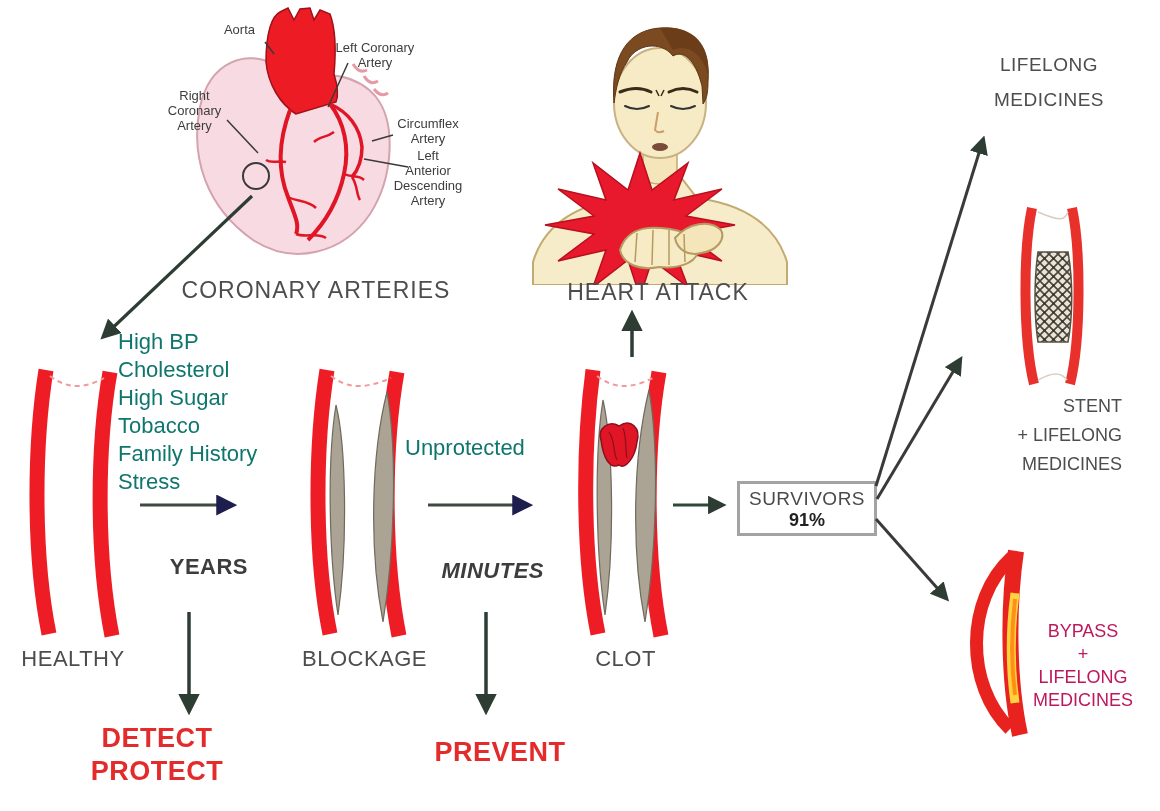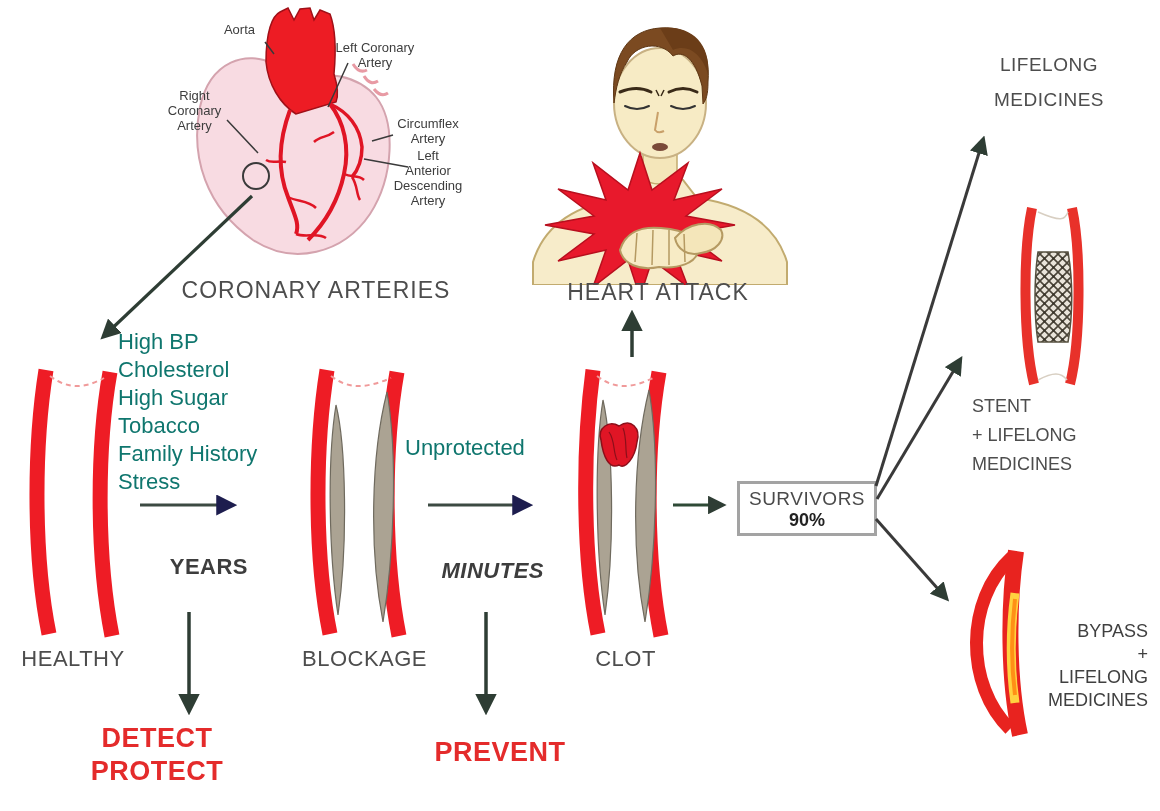--- a/index.html
+++ b/index.html
@@ -15,22 +15,22 @@
   .risk{font-size:22px;line-height:28px;color:#0f766e;text-align:left;}
   .phase{font-size:22px;font-weight:bold;color:#3d3d3d;text-align:right;letter-spacing:.5px;}
   .redcall{font-size:27px;font-weight:bold;color:#e42b2b;text-align:center;line-height:33px;letter-spacing:.5px;}
   .survivors-box{
     box-sizing:border-box;border:3px solid #a3a3a3;background:#ffffff;
     text-align:center;padding-top:4px;
   }
   .survivors-box .t1{font-size:19px;color:#4a4a4a;letter-spacing:.5px;}
   .survivors-box .t2{font-size:18px;font-weight:bold;color:#222;}
   .outcome{font-size:19px;line-height:35px;color:#4d4d4d;text-align:center;letter-spacing:.5px;}
-  .outcome2{font-size:18px;line-height:29px;color:#4d4d4d;text-align:left;}
-  .outcome3{font-size:18px;line-height:23px;color:#404040;text-align:right;}
+  .outcome2{font-size:18px;line-height:29px;color:#4d4d4d;text-align:right;}
+  .outcome3{font-size:18px;line-height:23px;color:#be185d;text-align:center;}
   svg{display:block;}
 </style>
 </head>
 <body>
 
 <div id="canvas">
 
   <svg class="abs" style="left:148px;top:2px;" width="270" height="270" viewBox="0 0 270 270">
 
     <path d="M125,62 C100,48 62,58 52,105 C42,155 58,205 105,238 C145,264 195,252 222,212
@@ -137,21 +137,21 @@
     <path d="M34,72 C40,80 38,92 42,100 M48,68 C52,78 50,90 52,98" fill="none" stroke="#8c0f1a" stroke-width="1.2"></path>
   </svg>
   <div class="abs cap" style="left:578px;top:646px;width:95px;">CLOT</div>
 
   <div class="abs redcall preline" style="left:72px;top:722px;width:170px;">DETECT
 PROTECT</div>
   <div class="abs redcall" style="left:415px;top:736px;width:170px;">PREVENT</div>
 
   <div class="abs survivors-box" style="left:737px;top:481px;width:140px;height:55px;">
     <div class="t1">SURVIVORS</div>
-    <div class="t2">90%</div>
+    <div class="t2">91%</div>
   </div>
 
   <div class="abs outcome preline" style="left:973px;top:47px;width:152px;">LIFELONG
 MEDICINES</div>
 
   <svg class="abs" style="left:1013px;top:200px;" width="78" height="190" viewBox="0 0 78 190">
     <defs>
       <pattern id="mesh" width="9" height="9" patternUnits="userSpaceOnUse">
         <rect width="9" height="9" fill="#e9e4da"></rect>
         <path d="M0,0 L9,9 M9,0 L0,9" stroke="#4a4438" stroke-width="1.6"></path>

